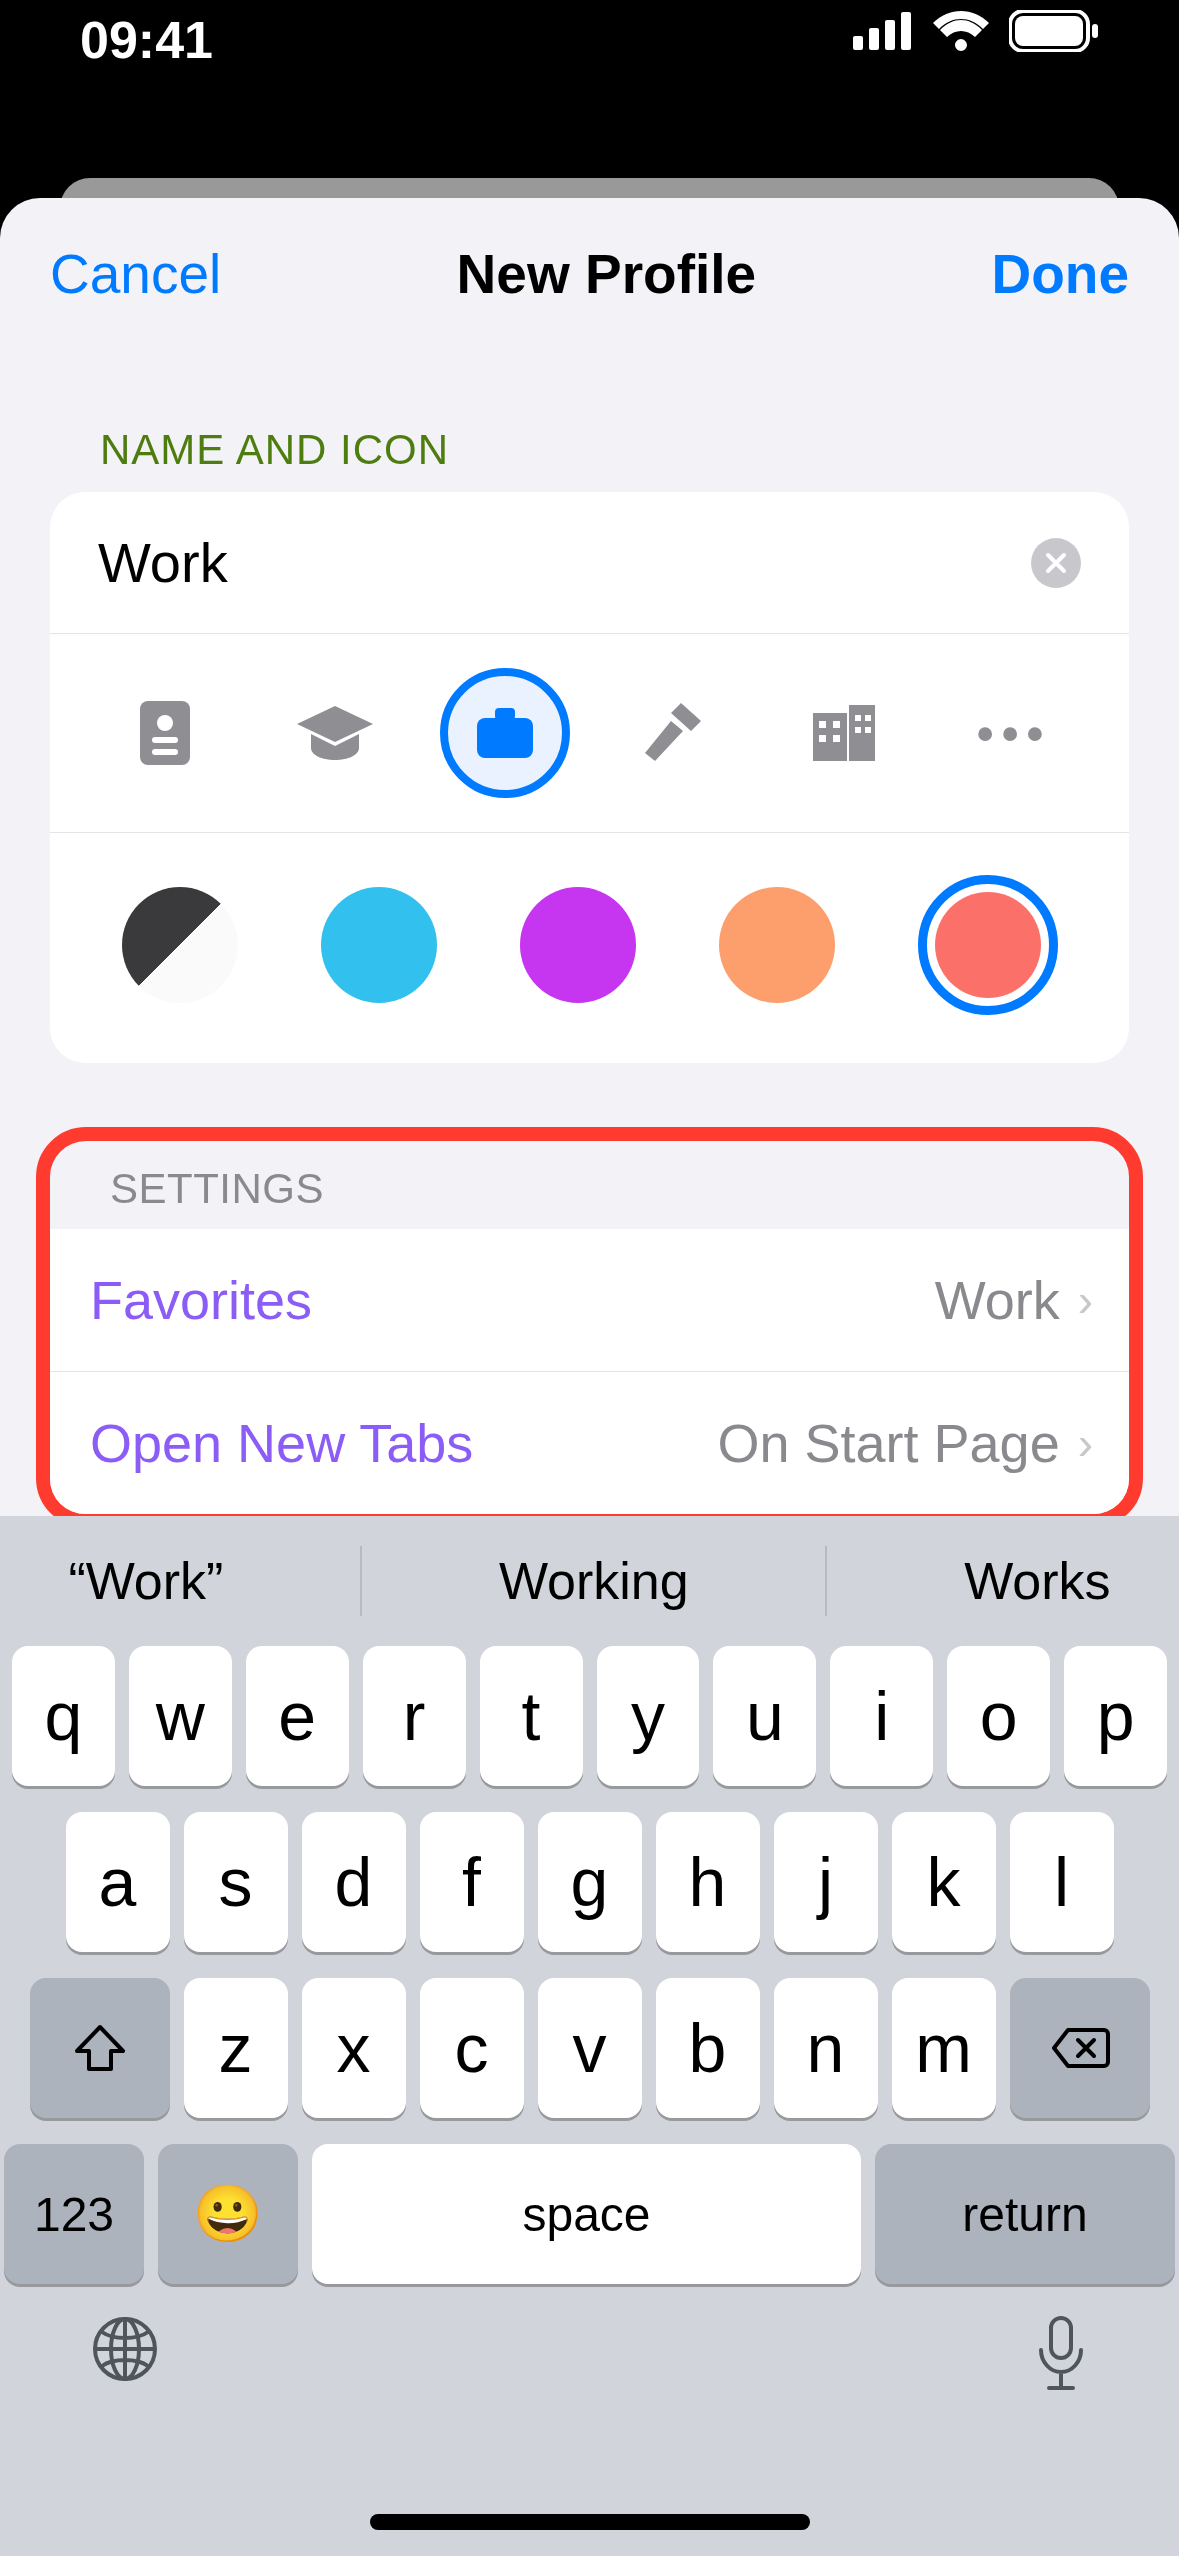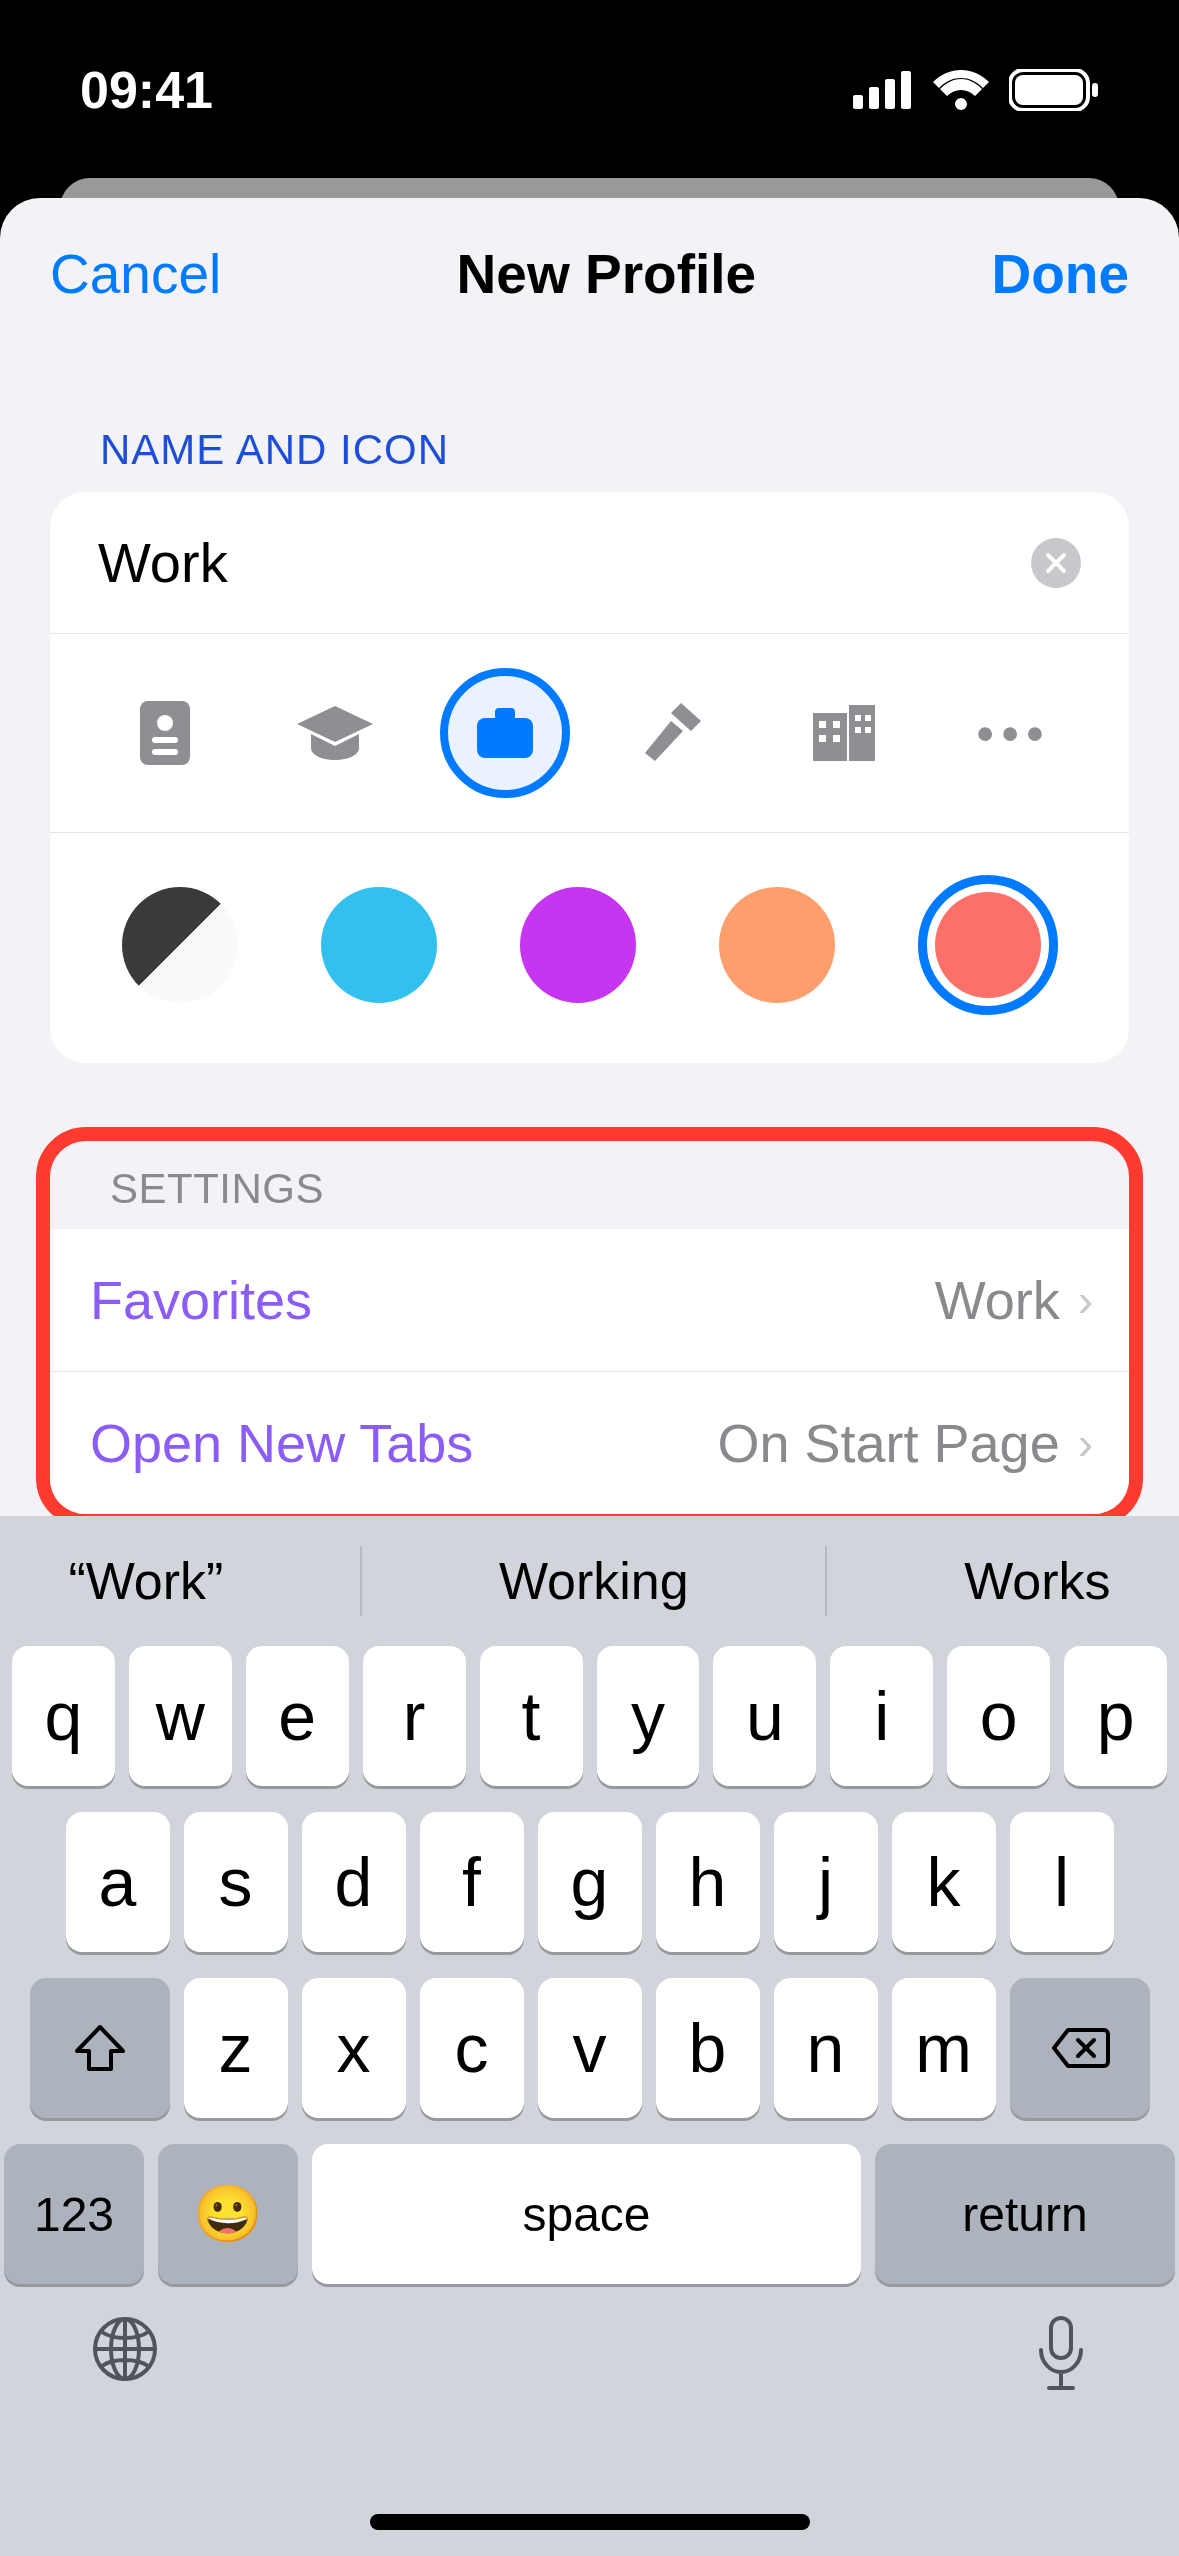--- a/index.html
+++ b/index.html
@@ -6,21 +6,21 @@
     body {
       width: 1179px;
       height: 2556px;
       background: #000;
       font-family: -apple-system, "SF Pro Text", "Helvetica Neue", Arial, sans-serif;
       position: relative;
       overflow: hidden;
     }
     .status-bar {
       height: 170px;
-      display: flex; align-items: center; justify-content: space-between;
+      display: flex; align-items: flex-start; justify-content: space-between;
       padding: 0 80px; color: #fff;
     }
     .status-time { font-size: 52px; font-weight: 600; margin-top: 10px; }
     .status-icons { display: flex; align-items: center; gap: 20px; margin-top: 10px; }
     .sheet-stack-top {
       position: absolute; left: 60px; right: 60px; top: 178px; height: 40px;
       background: #fff; border-radius: 30px 30px 0 0; opacity: 0.6;
     }
     .sheet {
       position: absolute; left: 0; right: 0; top: 198px; bottom: 0;
@@ -28,21 +28,21 @@
     }
     .nav-bar {
       display: flex; align-items: center; justify-content: space-between;
       padding: 44px 50px 40px 50px;
       gap: 40px;
     }
     .nav-cancel { color: #007aff; font-size: 55px; font-weight: 400; }
     .nav-title { color: #000; font-size: 55px; font-weight: 600; }
     .nav-done { color: #007aff; font-size: 55px; font-weight: 600; }
     .section-header {
-      color: #1d4ed8; font-size: 42px; font-weight: 400; letter-spacing: 1px;
+      color: #4d7c0f; font-size: 42px; font-weight: 400; letter-spacing: 1px;
       padding: 80px 100px 18px 100px;
     }
     .card {
       background: #fff; margin: 0 50px; border-radius: 35px;
     }
     .name-row {
       display: flex; align-items: center; justify-content: space-between;
       padding: 38px 48px;
       border-bottom: 1px solid #e4e4e8;
     }

